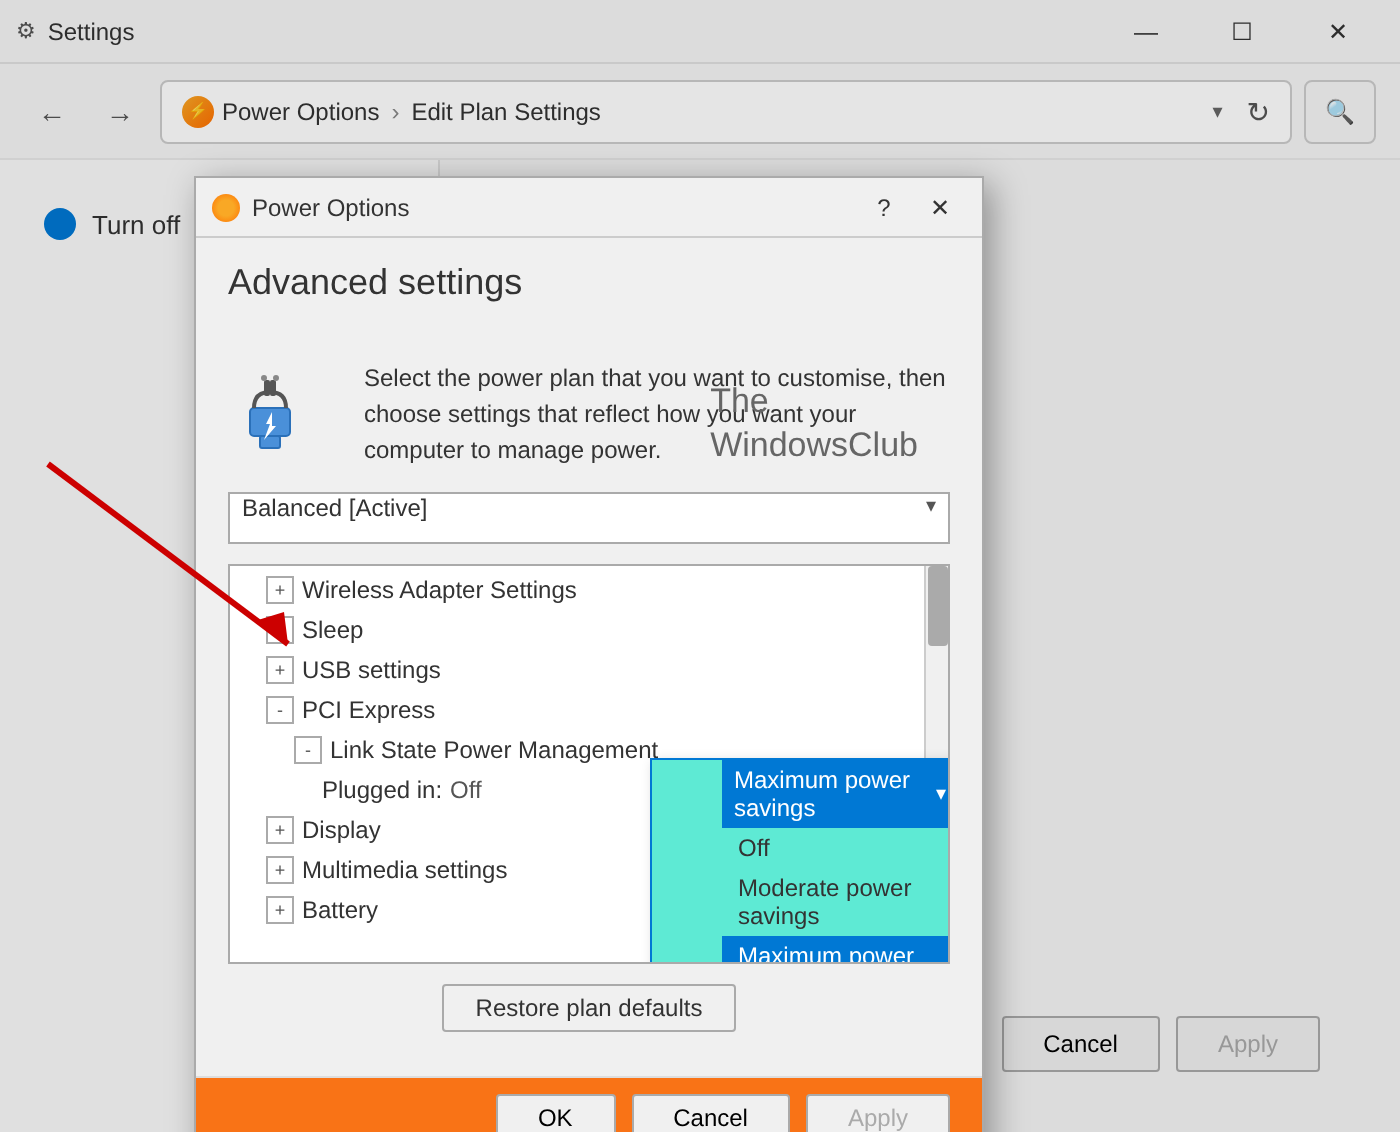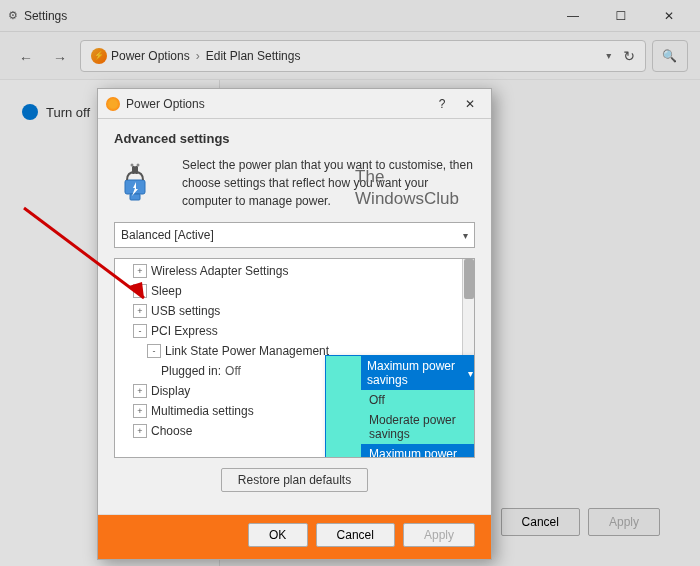--- a/index.html
+++ b/index.html
@@ -250,24 +250,24 @@
       display: flex;
       align-items: center;
       justify-content: center;
     }
 
     .dialog-body {
       padding: 12px 16px;
     }
 
     .advanced-settings-label {
-      font-size: 13px;
-      font-weight: 700;
-      color: #333;
-      margin-bottom: 10px;
+      font-size: 18px;
+      font-weight: 400;
+      color: #333;
+      margin-bottom: 28px;
     }
 
     .dialog-description {
       display: flex;
       align-items: flex-start;
       gap: 26px;
       margin-bottom: 12px;
     }
 
     .power-icon-container {
@@ -306,21 +306,20 @@
       margin-bottom: 10px;
     }
 
     
     .plan-dropdown {
       width: 100%;
       height: 26px;
       background: white;
       border: 1px solid #aaa;
       display: flex;
-      align-items: center;
       padding: 0 6px;
       font-size: 12px;
       color: #333;
       margin-bottom: 10px;
       cursor: pointer;
       position: relative;
     }
 
     .plan-dropdown-arrow {
       margin-left: auto;
@@ -635,21 +634,21 @@
             <span>Display</span>
           </div>
 
           <div class="tree-item tree-indent1">
             <div class="tree-expander">+</div>
             <span>Multimedia settings</span>
           </div>
 
           <div class="tree-item tree-indent1">
             <div class="tree-expander">+</div>
-            <span>Choose</span>
+            <span>Battery</span>
           </div>
 
         </div>
         <div class="tree-scrollbar">
           <div class="tree-scrollbar-thumb"></div>
         </div>
 
         <div class="inline-dropdown">
           <div class="inline-dropdown-header">
             <span>Maximum power savings</span>

